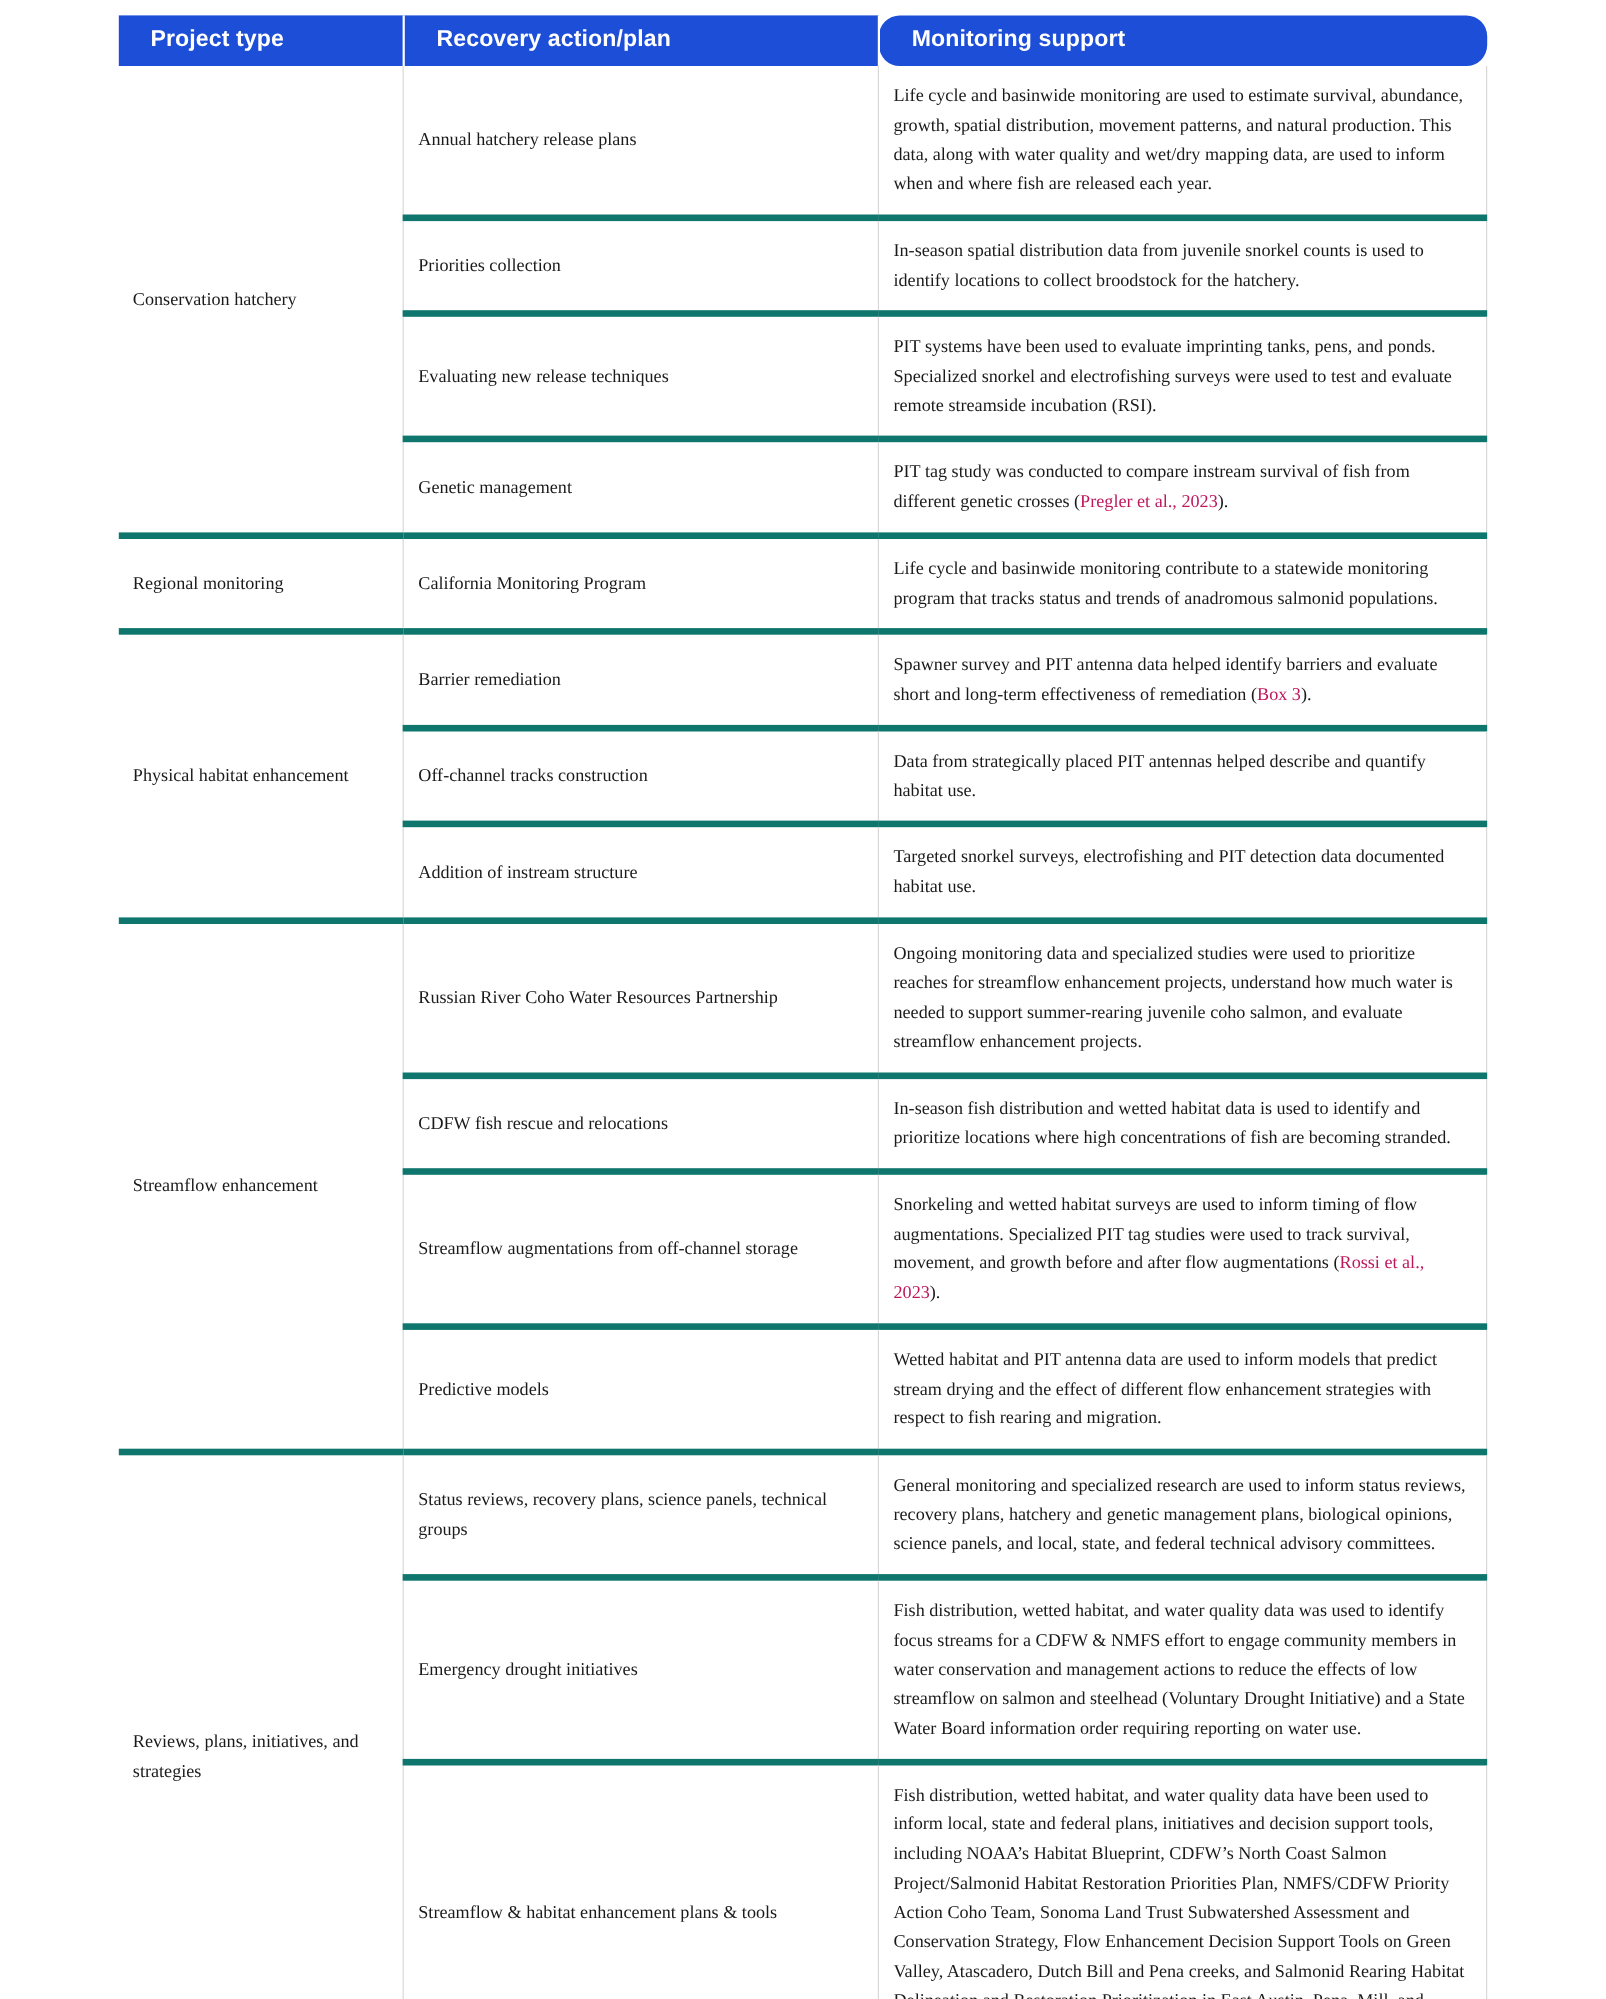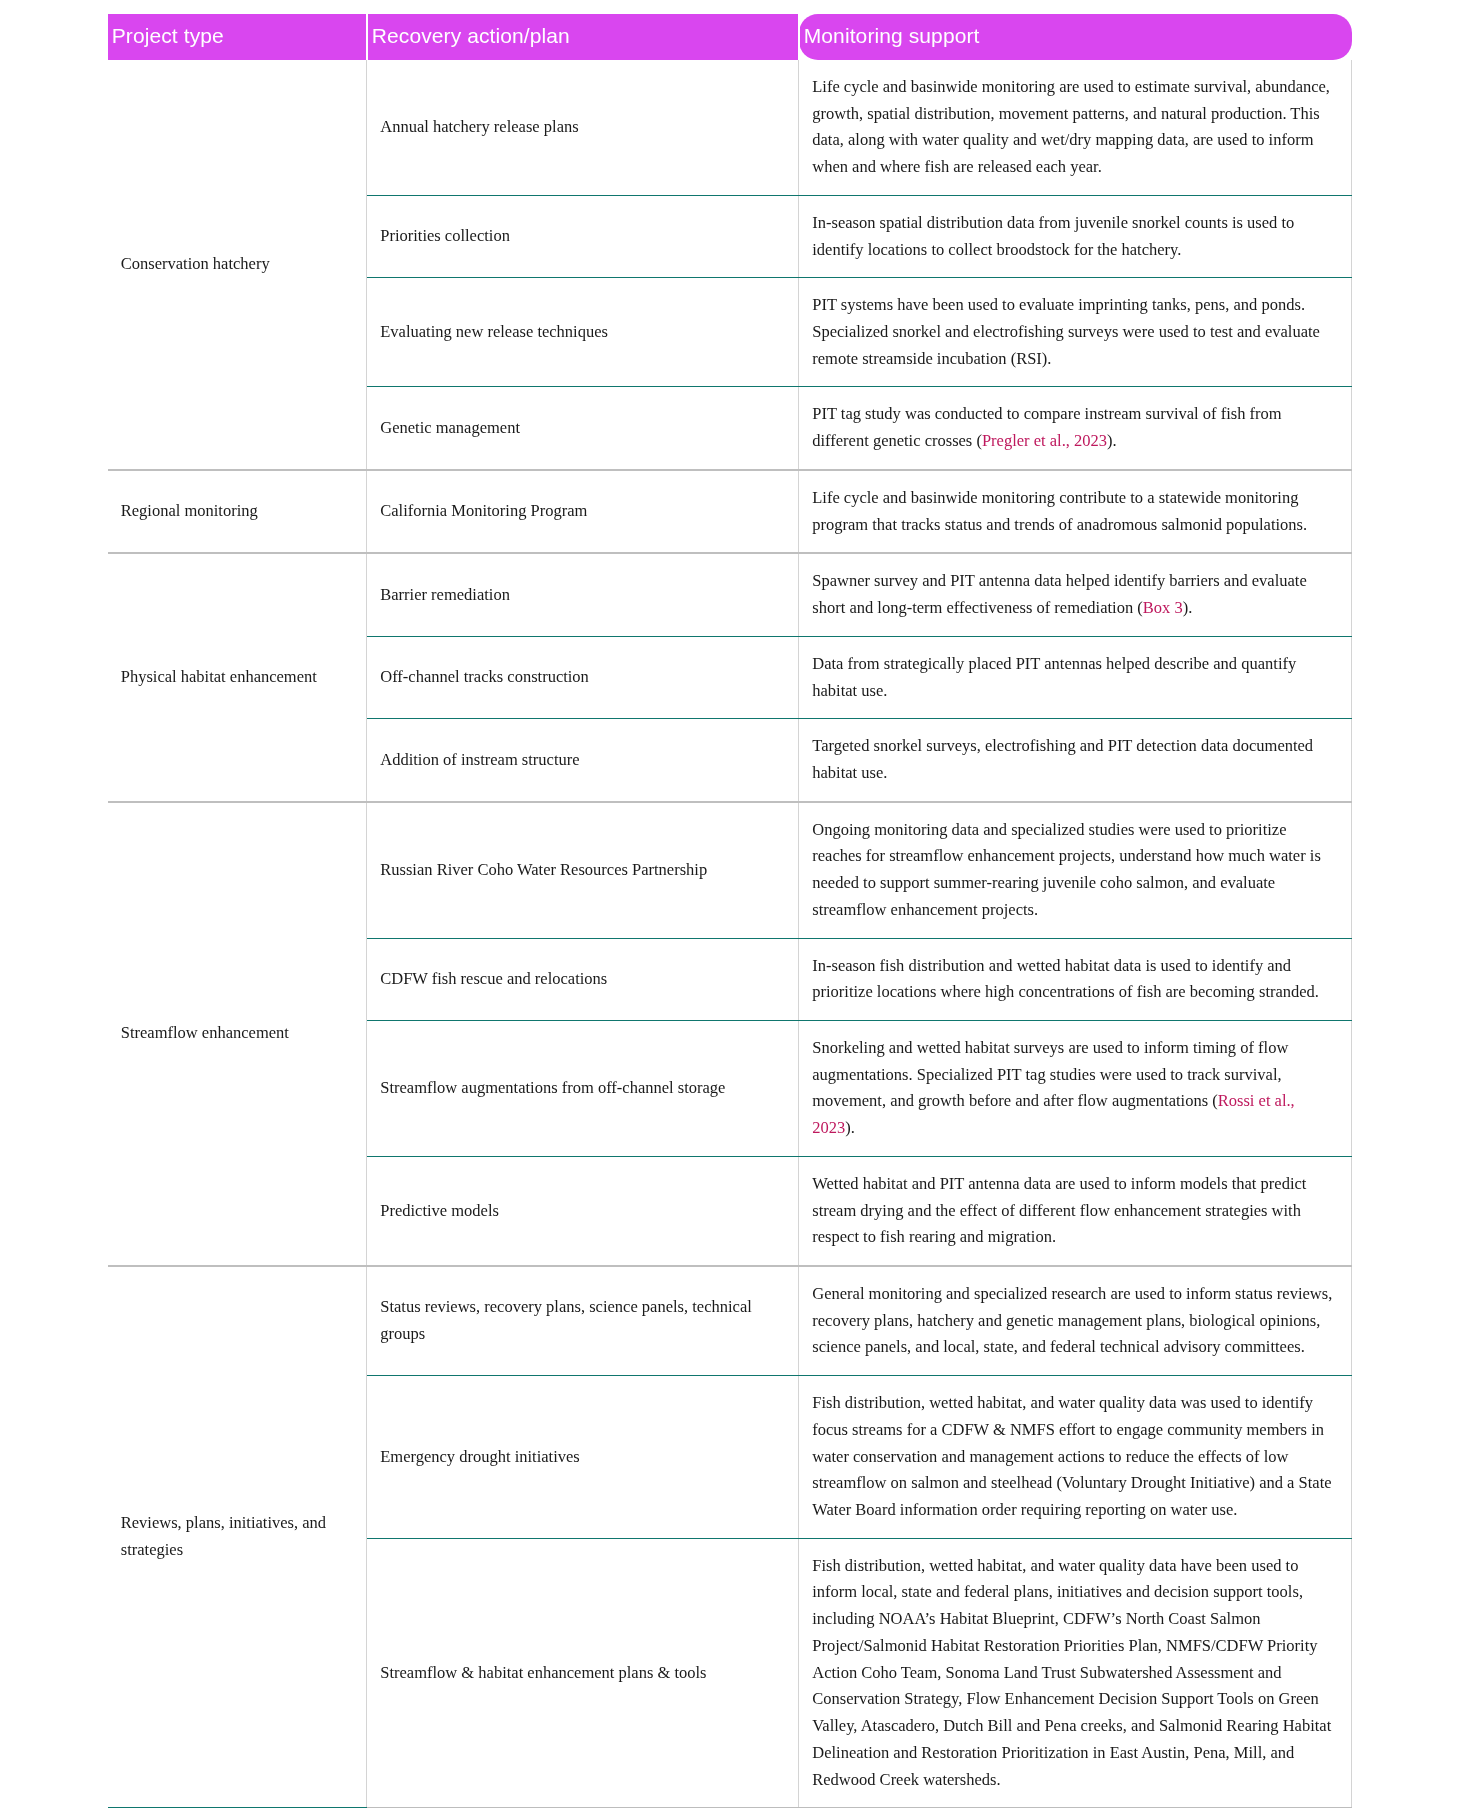--- a/index.html
+++ b/index.html
@@ -19,43 +19,43 @@
     padding: 14px 8px 0 8px;
   }
   table.recovery-table {
     width: 1244px;
     margin: 0 auto;
     border-collapse: collapse;
     table-layout: fixed;
     background: #ffffff;
   }
   table.recovery-table th {
-    background: #d946ef;
+    background: #1d4ed8;
     color: #ffffff;
     font-family: "Liberation Sans", "DejaVu Sans", sans-serif;
-    font-weight: 400;
+    font-weight: 700;
     font-size: 21px;
     text-align: left;
-    padding: 10px 12px 12px 4px;
+    padding: 10px 12px 12px 29px;
     vertical-align: middle;
     letter-spacing: 0.1px;
     border-right: 2px solid #ffffff;
   }
   table.recovery-table th:last-child { border-right: none; border-radius: 19px; }
 
   col.c1 { width: 259px; }
   col.c2 { width: 432px; }
   col.c3 { width: 553px; }
 
   table.recovery-table td {
     font-size: 16.5px;
     line-height: 1.62;
     padding: 14px 14px 14px 13px;
     vertical-align: middle;
-    border-bottom: 1px solid #0f766e;
+    border-bottom: 6px solid #0f766e;
     border-right: 1px solid #d4d4d4;
     background: #ffffff;
   }
   td.cell-type {
     border-right: 1px solid #9d9d9d;
     vertical-align: middle;
   }
   td.cell-action {
     border-right: 1px solid #d4d4d4;
   }

